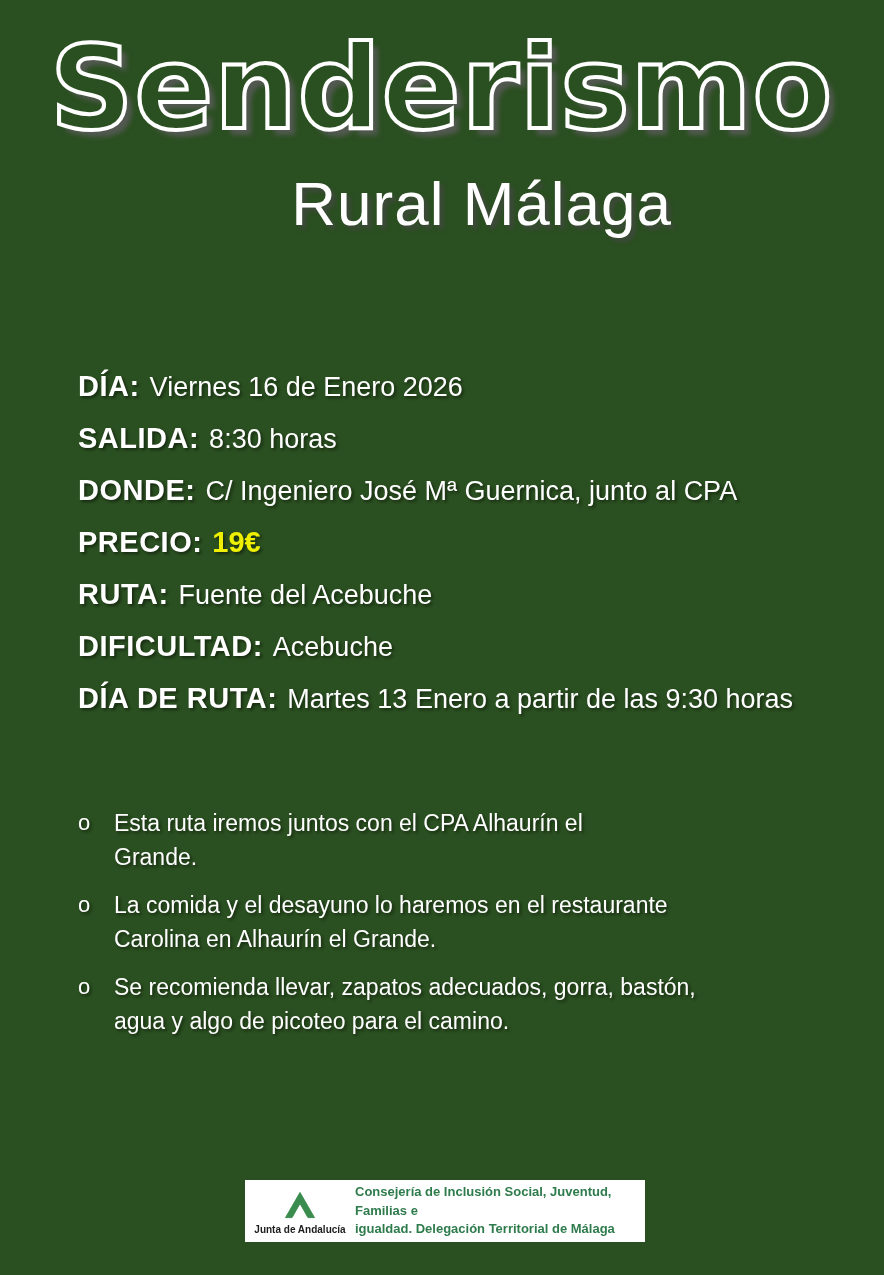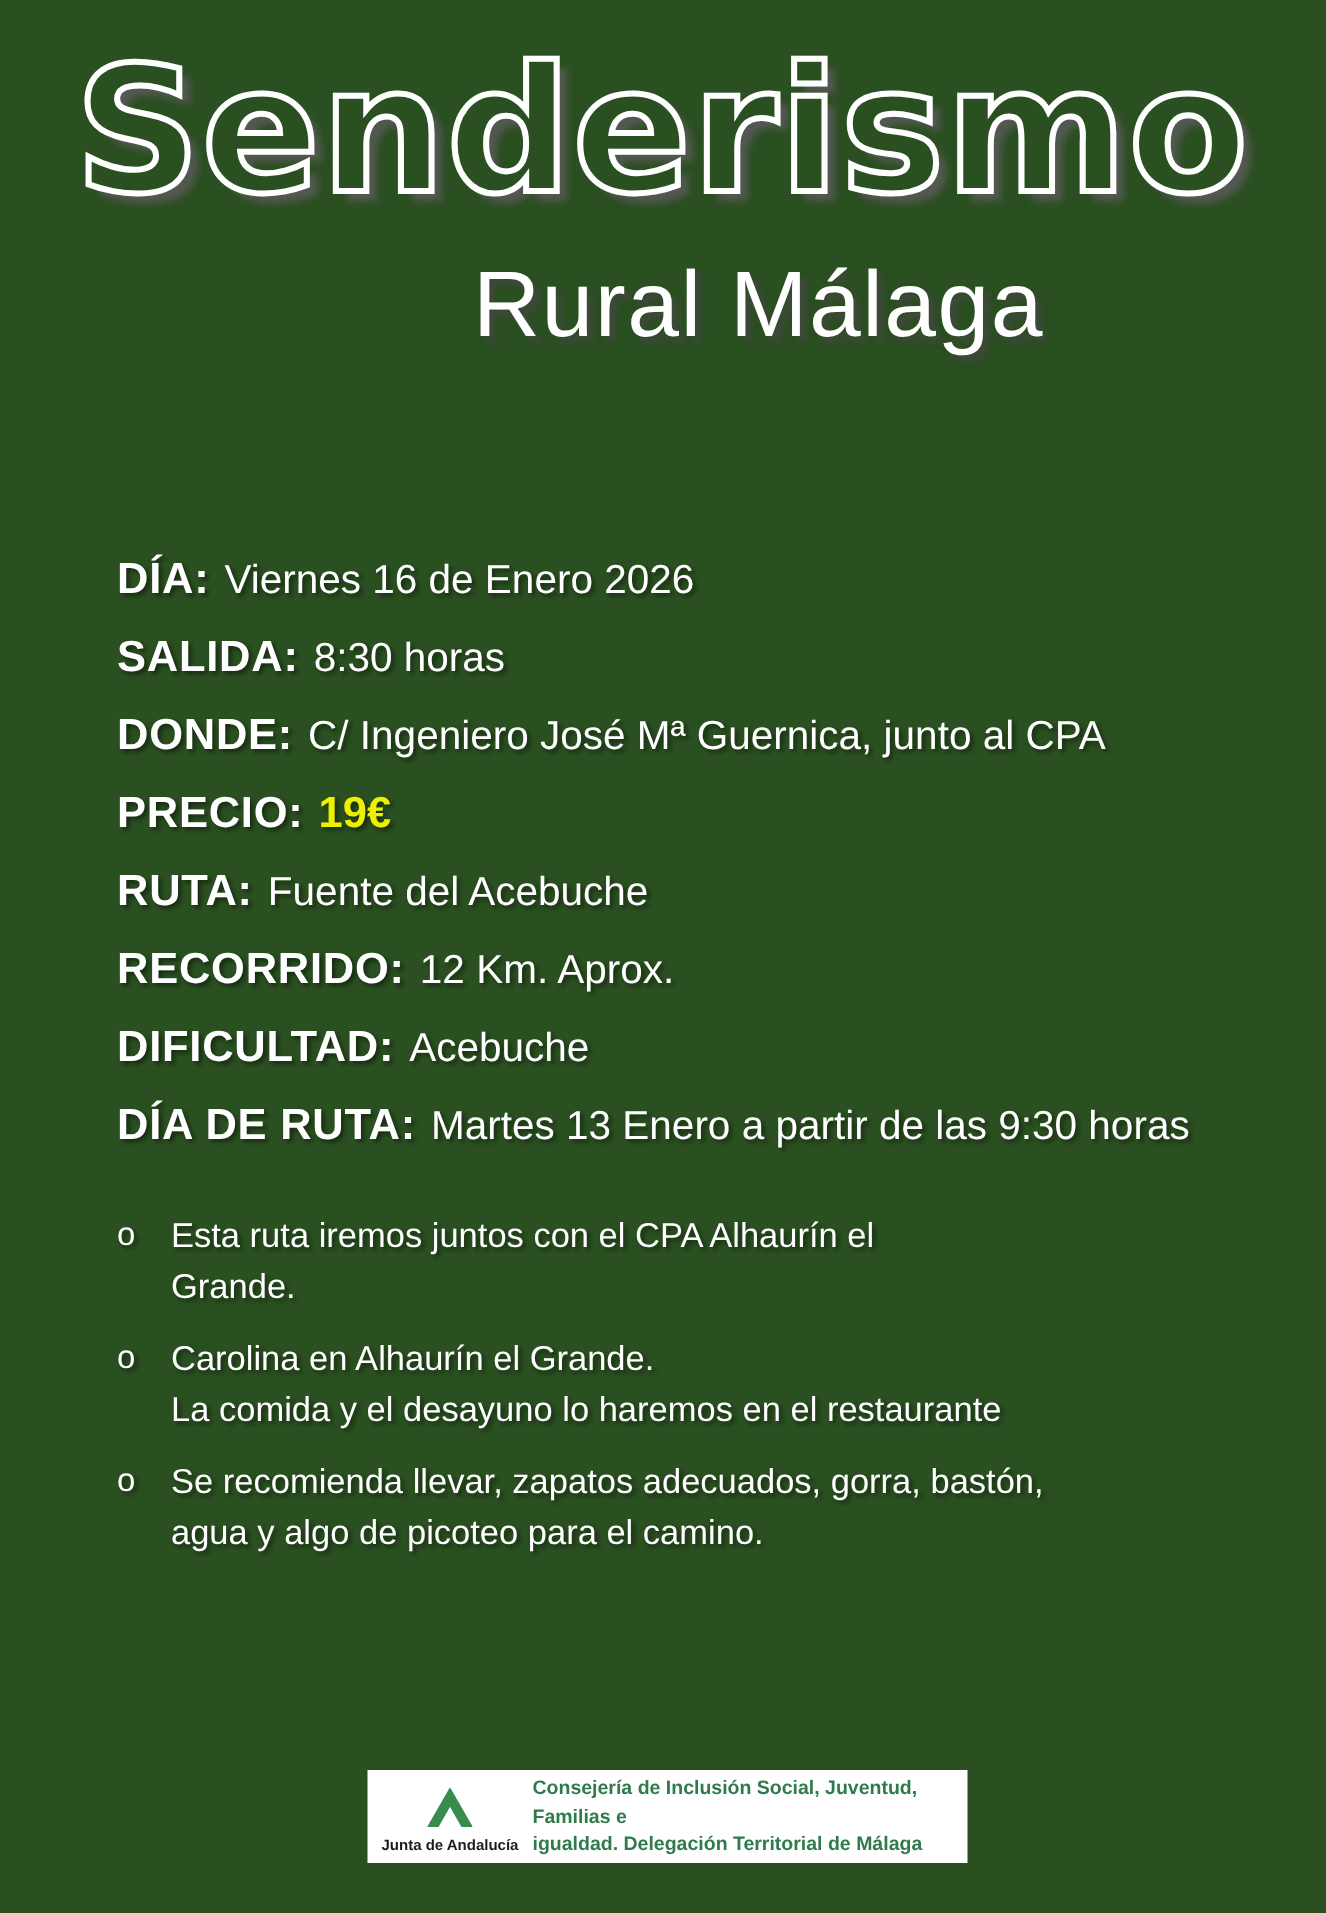--- a/index.html
+++ b/index.html
@@ -18,21 +18,21 @@
     font-weight:bold;
     font-size:116px;
     letter-spacing:1px;
     color:#2a4f20;
     -webkit-text-stroke:4px #ffffff;
     text-shadow:7px 7px 5px rgba(90,90,90,0.85);
     white-space:nowrap;
     line-height:1.2;
   }
   .subtitle{
-    position:absolute;top:168px;right:44px;
+    position:absolute;top:168px;right:68px;
     font-size:62px;
     font-weight:normal;
     color:#ffffff;
     text-shadow:4px 4px 4px rgba(70,70,70,0.8);
     white-space:nowrap;
     letter-spacing:1px;
   }
 
   
   .details{
@@ -129,43 +129,40 @@
     <div class="row">
       <span class="lbl">DONDE:</span><span class="val">C/ Ingeniero José Mª Guernica, junto al CPA</span>
     </div>
     <div class="row">
       <span class="lbl">PRECIO:</span><span class="val val-yellow">19€</span>
     </div>
     <div class="row">
       <span class="lbl">RUTA:</span><span class="val">Fuente del Acebuche</span>
     </div>
     <div class="row">
-      <span class="lbl">RECORRIDO:</span><span class="val">12 Km. Aprox.</span>
-    </div>
-    <div class="row">
       <span class="lbl">DIFICULTAD:</span><span class="val">Acebuche</span>
     </div>
     <div class="row">
       <span class="lbl">DÍA DE RUTA:</span><span class="val">Martes 13 Enero a partir de las 9:30 horas</span>
     </div>
   </div>
 
   <div class="bullets">
     <div class="bullet">
       <span class="marker">o</span>
       <div class="btext">
         <div>Esta ruta iremos juntos con el CPA Alhaurín el</div>
         <div>Grande.</div>
       </div>
     </div>
     <div class="bullet">
       <span class="marker">o</span>
       <div class="btext">
+        <div>La comida y el desayuno lo haremos en el restaurante</div>
         <div>Carolina en Alhaurín el Grande.</div>
-        <div>La comida y el desayuno lo haremos en el restaurante</div>
       </div>
     </div>
     <div class="bullet">
       <span class="marker">o</span>
       <div class="btext">
         <div>Se recomienda llevar, zapatos adecuados, gorra, bastón,</div>
         <div>agua y algo de picoteo para el camino.</div>
       </div>
     </div>
   </div>

